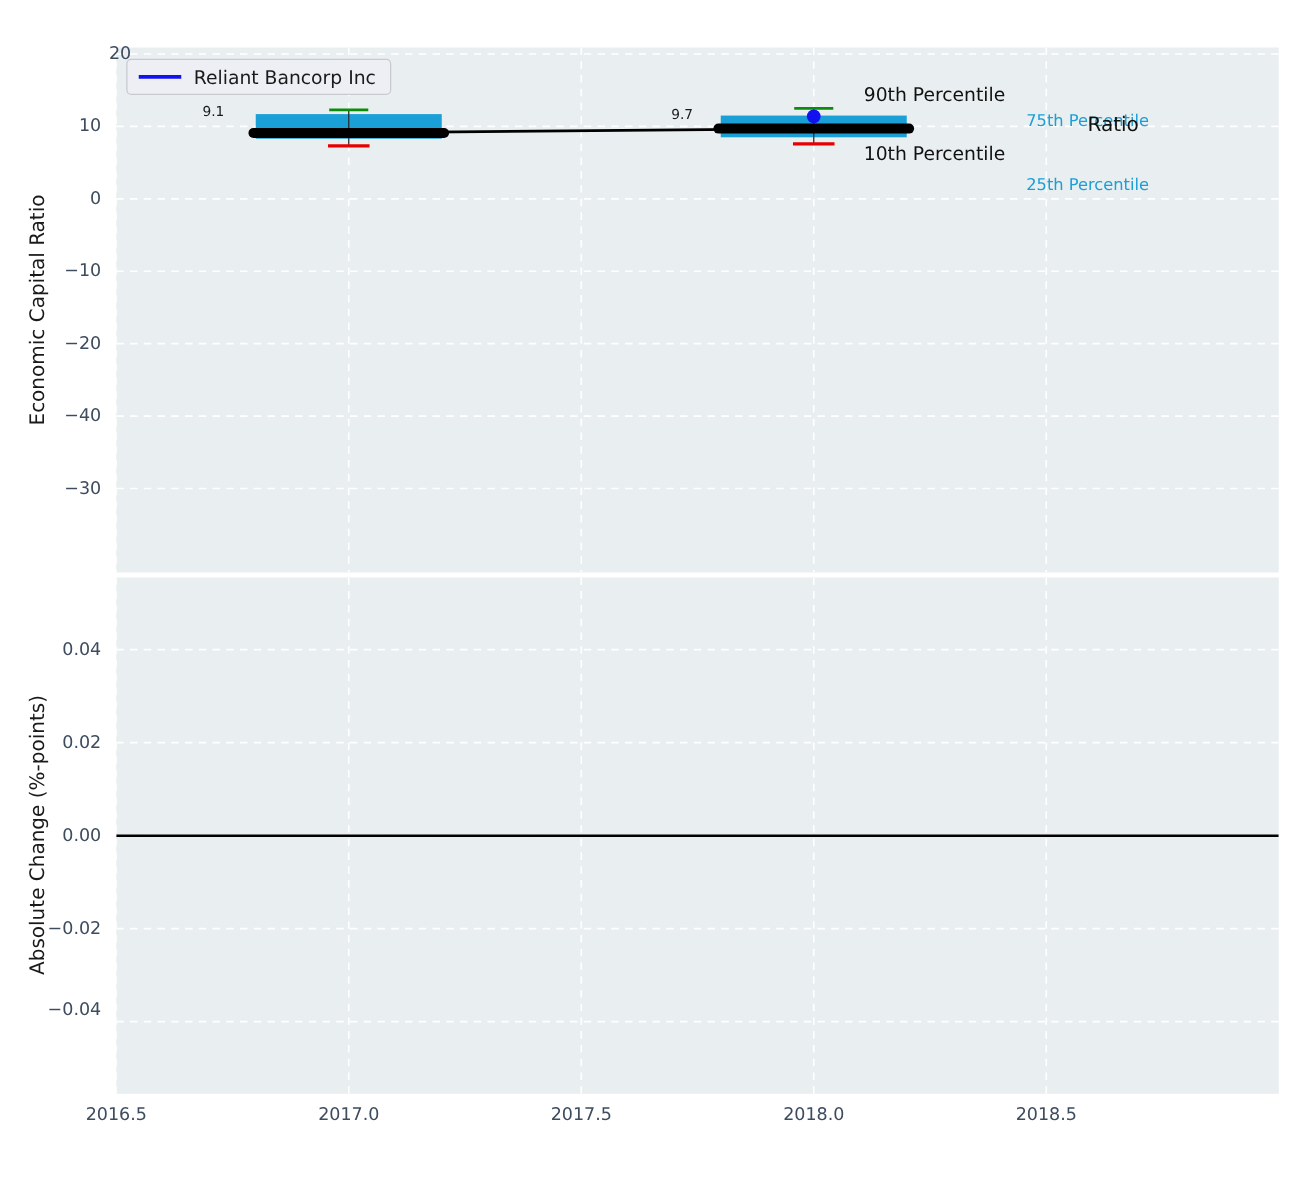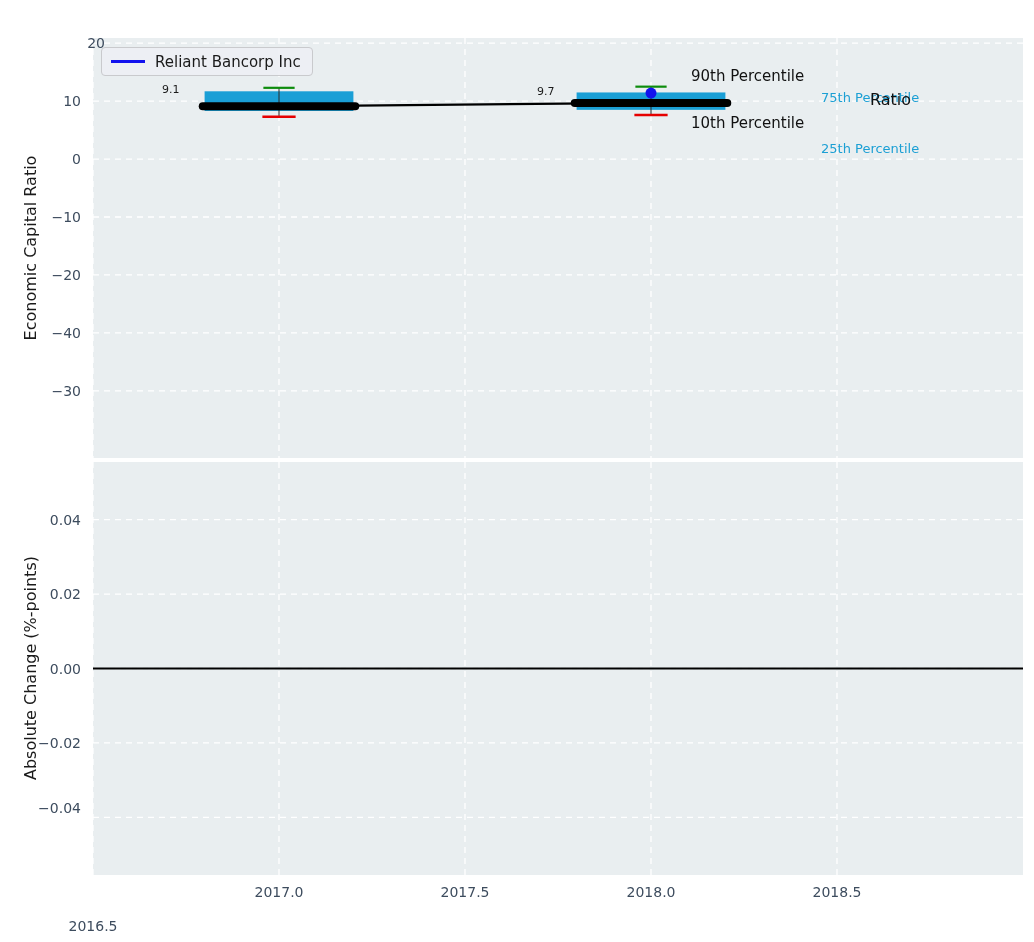--- a/index.html
+++ b/index.html
@@ -110,19 +110,19 @@
       <div class="tick ytick" style="top: 159.076px;">0</div>
       <div class="tick ytick" style="top: 217.007px;">−10</div>
       <div class="tick ytick" style="top: 274.938px;">−20</div>
       <div class="tick ytick" style="top: 332.869px;">−40</div>
       <div class="tick ytick" style="top: 390.8px;">−30</div>
       <div class="tick ytick" style="top: 519.671px;">0.04</div>
       <div class="tick ytick" style="top: 594.086px;">0.02</div>
       <div class="tick ytick" style="top: 668.5px;">0.00</div>
       <div class="tick ytick" style="top: 742.914px;">−0.02</div>
       <div class="tick ytick" style="top: 808px;">−0.04</div>
-      <div class="tick xtick" style="left: 93px; margin-top: 34px;">2016.5</div>
+      <div class="tick xtick" style="left: 93px;">2016.5</div>
       <div class="tick xtick" style="left: 279px;">2017.0</div>
       <div class="tick xtick" style="left: 465px;">2017.5</div>
       <div class="tick xtick" style="left: 651px;">2018.0</div>
       <div class="tick xtick" style="left: 837px;">2018.5</div>
     </div>
 </div>
 
 </body></html>

